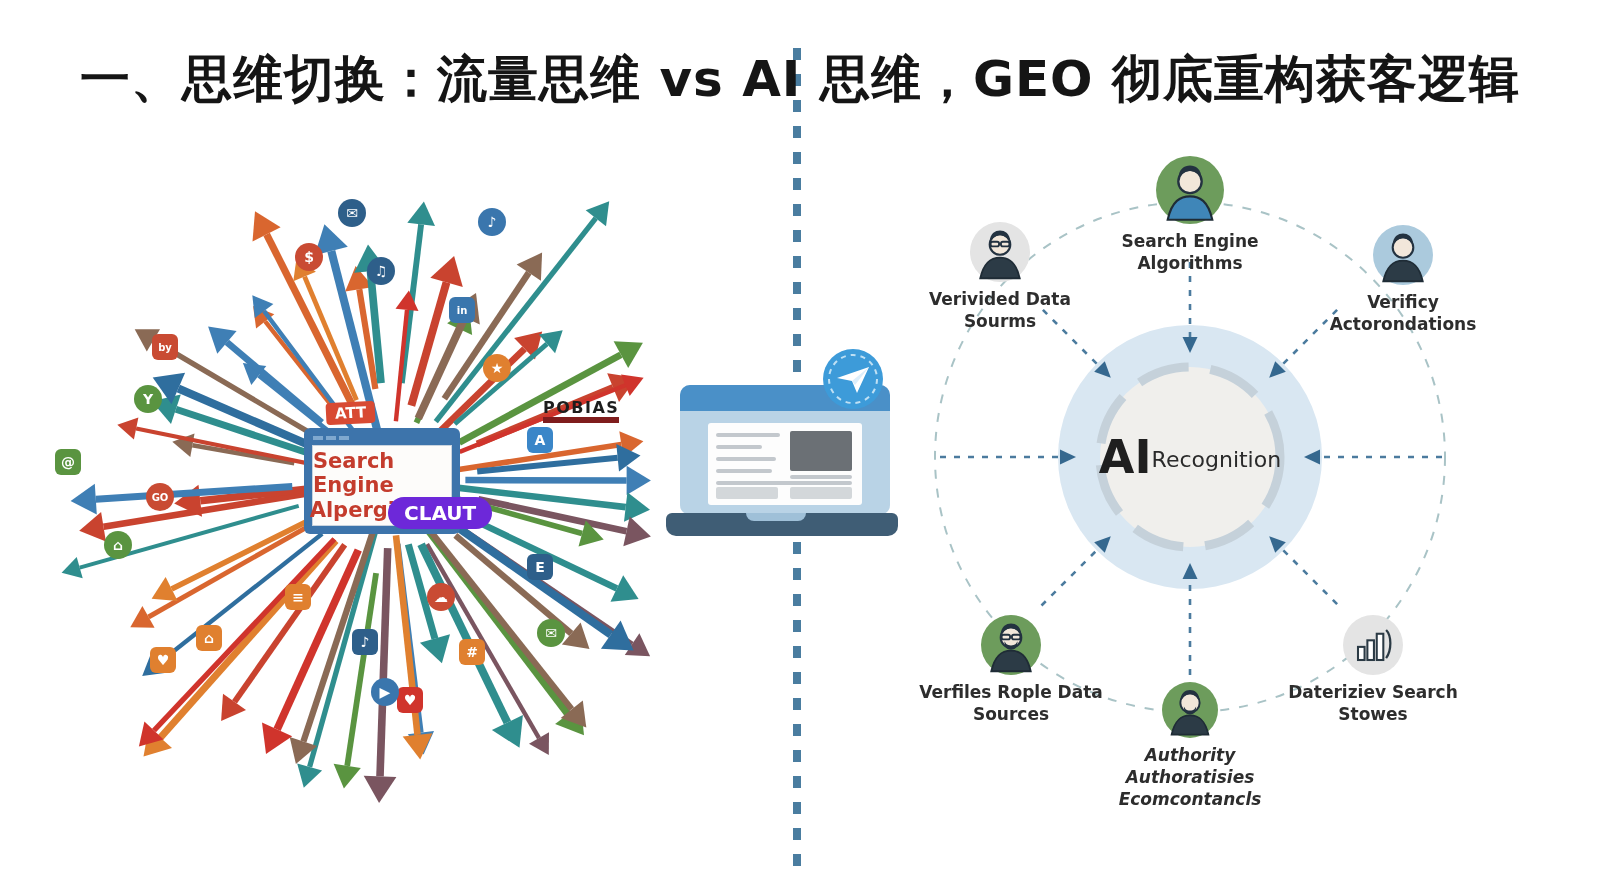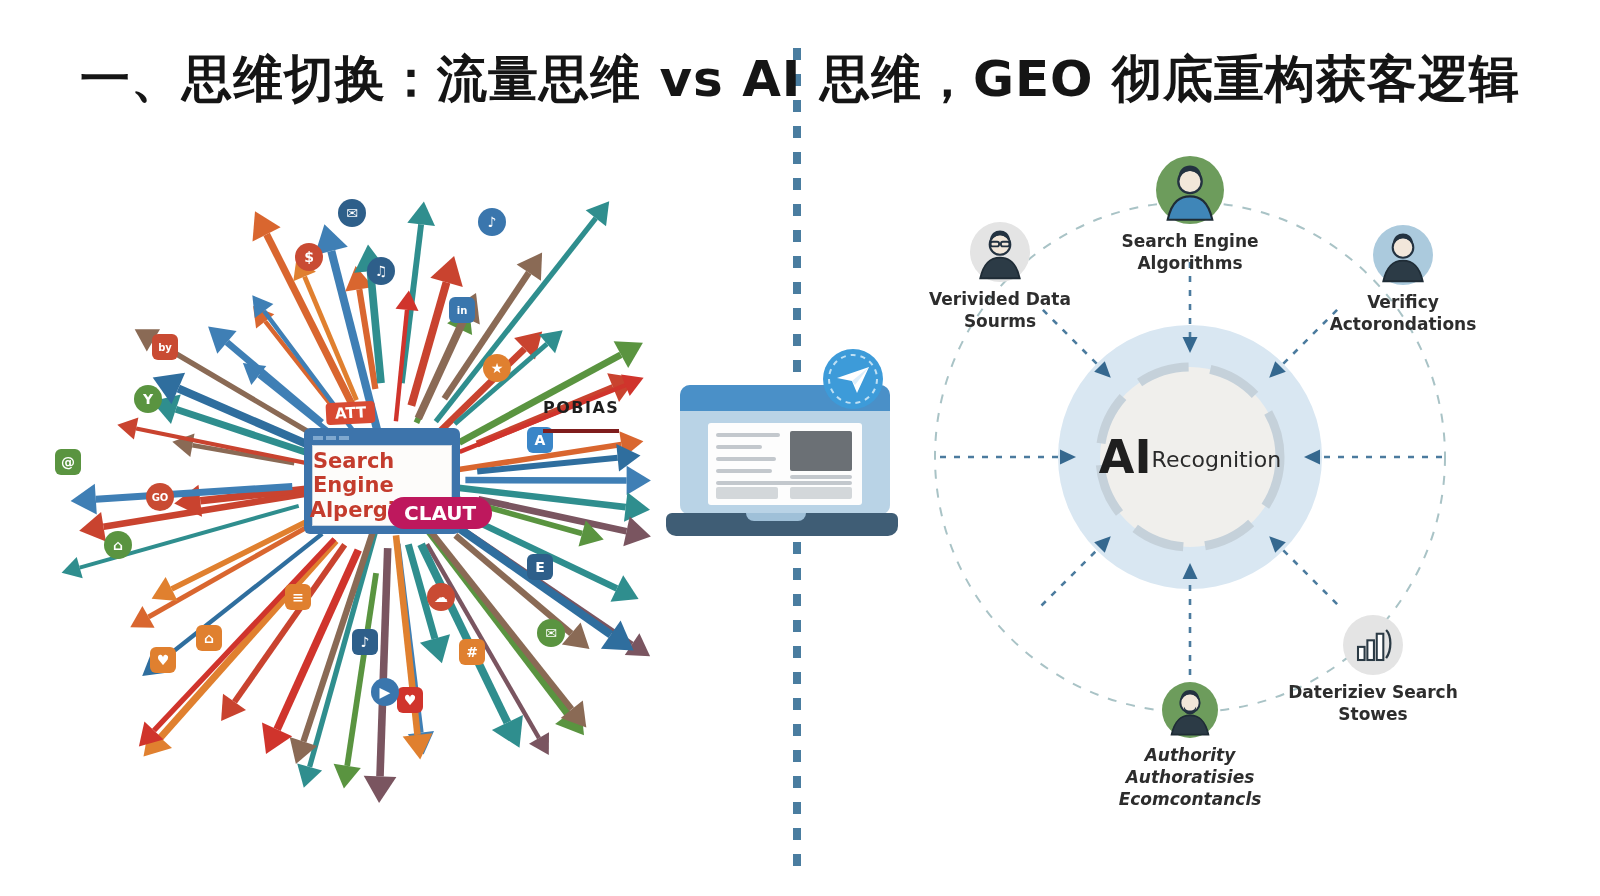--- a/index.html
+++ b/index.html
@@ -15,24 +15,24 @@
   #burst-holder{position:absolute;left:0;top:150px;width:670px;height:700px;z-index:2;}
   #center-box{position:absolute;left:306px;top:430px;width:152px;height:102px;z-index:3;
     background:#3d74ab;border-radius:4px;padding:0;box-shadow:0 0 0 2px #3d74ab;}
   #center-box .bar{height:15px;display:flex;align-items:center;gap:3px;padding-left:7px;}
   #center-box .bar i{width:10px;height:4px;background:#7fa8cf;display:block;}
   #center-box .inner{position:absolute;left:6px;right:6px;top:15px;bottom:6px;background:#fdfcfa;
     border:1px solid #c9d4df;display:flex;flex-direction:column;align-items:center;justify-content:center;}
   #center-box .inner div{color:#c43c2d;font-weight:bold;font-size:21px;line-height:1.15;}
   #badge-att{position:absolute;left:326px;top:402px;z-index:4;background:#d84a33;color:#fff;
     font-weight:bold;font-size:15px;padding:2px 9px;border-radius:4px;transform:rotate(-3deg);}
-  #badge-claut{position:absolute;left:388px;top:497px;z-index:4;background:#be185d;color:#fff;
+  #badge-claut{position:absolute;left:388px;top:497px;z-index:4;background:#6d28d9;color:#fff;
     font-weight:bold;font-size:20px;padding:4px 16px;border-radius:16px;}
   #pobias{position:absolute;left:543px;top:398px;z-index:4;color:#1d1d1d;font-weight:bold;
-    font-size:16px;letter-spacing:1.5px;border-bottom:4px solid #7f1d1d;padding-bottom:12px;}
+    font-size:16px;letter-spacing:1.5px;border-bottom:6px solid #7f1d1d;padding-bottom:0;}
   
   #laptop{position:absolute;left:660px;top:340px;width:250px;height:210px;z-index:3;}
   #lp-window{position:absolute;left:20px;top:45px;width:210px;height:130px;background:#b9d3e6;border-radius:10px;}
   #lp-topbar{position:absolute;left:0;top:0;width:100%;height:26px;background:#4a90c8;border-radius:10px 10px 0 0;}
   #lp-card{position:absolute;left:28px;top:38px;width:154px;height:82px;background:#fdfdfd;border-radius:3px;}
   .lp-line{position:absolute;height:4px;background:#c3c8cd;border-radius:2px;}
   #lp-img{position:absolute;left:82px;top:8px;width:62px;height:40px;background:#6b7075;border-radius:2px;}
   .lp-btn{position:absolute;height:12px;background:#d3d7da;border-radius:2px;bottom:6px;}
   #lp-base{position:absolute;left:6px;top:173px;width:232px;height:23px;background:#3f5d75;border-radius:6px 6px 10px 10px;}
   #lp-notch{position:absolute;left:86px;top:173px;width:60px;height:8px;background:#9fc0d8;border-radius:0 0 8px 8px;}
@@ -387,19 +387,34 @@
           <circle cx="32" cy="24" r="11" fill="#f2e7da" stroke="#233240" stroke-width="2.2"></circle>
           <path d="M21 22 C21 12 27 9 32 9 C37 9 43 12 43 22 C40 16 36 14 32 14 C28 14 24 16 21 22 Z" fill="#233240"></path>
           <path d="M25 28 C25 35 28 37 32 37 C36 37 39 35 39 28 L37 31 C35 33 29 33 27 31 Z" fill="#233240"></path>
         </svg>
         <div class="hub-label">
           <div>Authority</div>
           <div>Authoratisies</div>
           <div>Ecomcontancls</div>
         </div>
       </div>
+      <div class="hub-node" style="width: 220px; left: 21px; top: 495px;">
+        <svg width="60" height="60" viewBox="0 0 64 64">
+          <circle cx="32" cy="32" r="32" fill="#6d9c5c"></circle>
+          <path d="M11 60 C15 42 23 38 32 38 C41 38 49 42 53 60 Z" fill="#2c3b46" stroke="#1f2c36" stroke-width="2"></path>
+          <circle cx="32" cy="24" r="11" fill="#f2e7da" stroke="#233240" stroke-width="2.2"></circle>
+          <path d="M21 22 C21 12 27 9 32 9 C37 9 43 12 43 22 C40 16 36 14 32 14 C28 14 24 16 21 22 Z" fill="#233240"></path>
+          <rect x="22" y="21" width="9" height="5" rx="2" fill="none" stroke="#233240" stroke-width="2"></rect>
+          <rect x="33" y="21" width="9" height="5" rx="2" fill="none" stroke="#233240" stroke-width="2"></rect>
+          <path d="M25 28 C25 35 28 37 32 37 C36 37 39 35 39 28 L37 31 C35 33 29 33 27 31 Z" fill="#233240"></path>
+        </svg>
+        <div class="hub-label">
+          <div>Verfiles Rople Data</div>
+          <div>Sources</div>
+        </div>
+      </div>
     </div>
   <div id="ai-center">
     <div class="t1">AI</div>
     <div class="t2">Recognition</div>
   </div>
 
 </div>
 
 </body></html>

